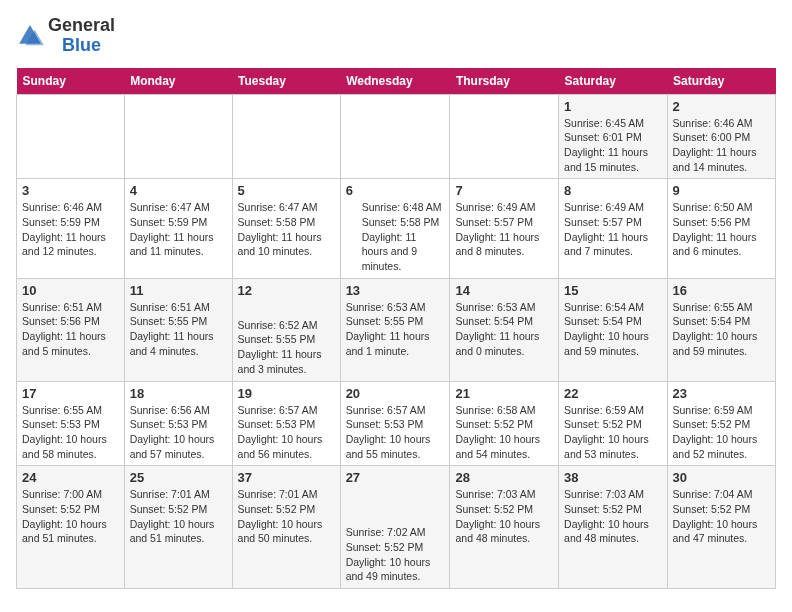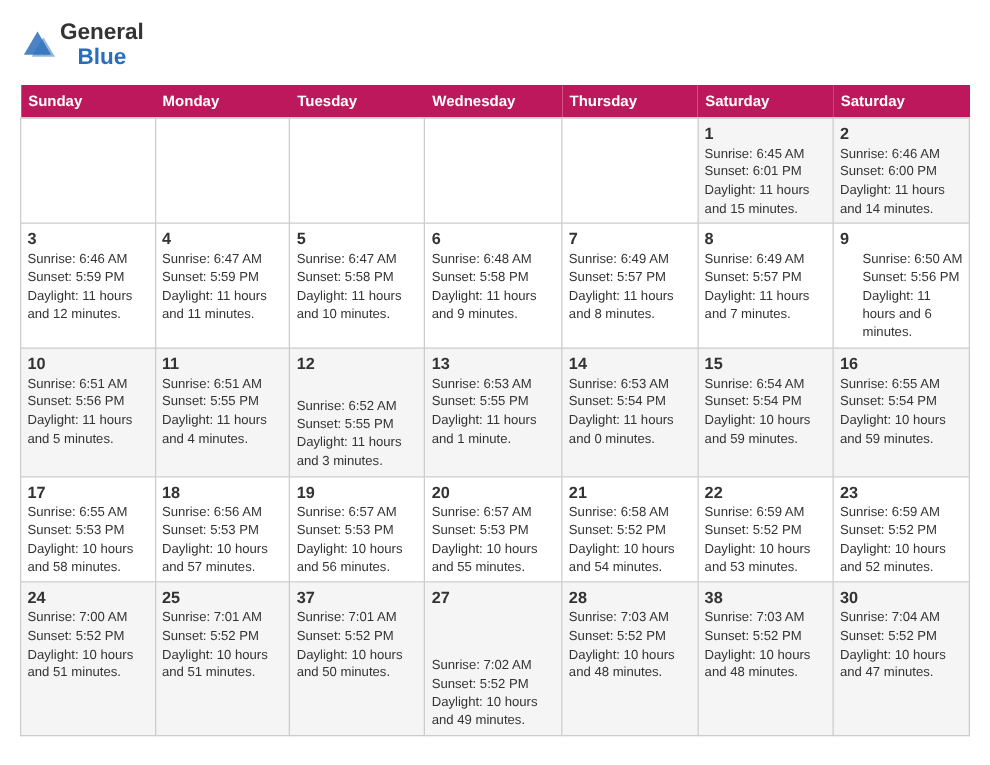--- a/index.html
+++ b/index.html
@@ -152,39 +152,39 @@
 Daylight: 11 hours and 11 minutes.</div>
         </td>
         <td>
           <span class="day-num">5</span>
           <div class="day-info" style="white-space: pre-line;">Sunrise: 6:47 AM
 Sunset: 5:58 PM
 Daylight: 11 hours and 10 minutes.</div>
         </td>
         <td>
           <span class="day-num">6</span>
-          <div class="day-info" style="white-space: pre-line;">Sunrise: 6:48 AM
+          <div class="day-info" style="white-space: pre-line; margin-left: 16px;">Sunrise: 6:48 AM
 Sunset: 5:58 PM
 Daylight: 11 hours and 9 minutes.</div>
         </td>
         <td>
           <span class="day-num">7</span>
           <div class="day-info" style="white-space: pre-line;">Sunrise: 6:49 AM
 Sunset: 5:57 PM
 Daylight: 11 hours and 8 minutes.</div>
         </td>
         <td>
           <span class="day-num">8</span>
           <div class="day-info" style="white-space: pre-line;">Sunrise: 6:49 AM
 Sunset: 5:57 PM
 Daylight: 11 hours and 7 minutes.</div>
         </td>
         <td>
           <span class="day-num">9</span>
-          <div class="day-info" style="white-space: pre-line; margin-left: 18px;">Sunrise: 6:50 AM
+          <div class="day-info" style="white-space: pre-line;">Sunrise: 6:50 AM
 Sunset: 5:56 PM
 Daylight: 11 hours and 6 minutes.</div>
         </td>
       </tr>
       <tr>
         <td>
           <span class="day-num">10</span>
           <div class="day-info" style="white-space: pre-line;">Sunrise: 6:51 AM
 Sunset: 5:56 PM
 Daylight: 11 hours and 5 minutes.</div>

